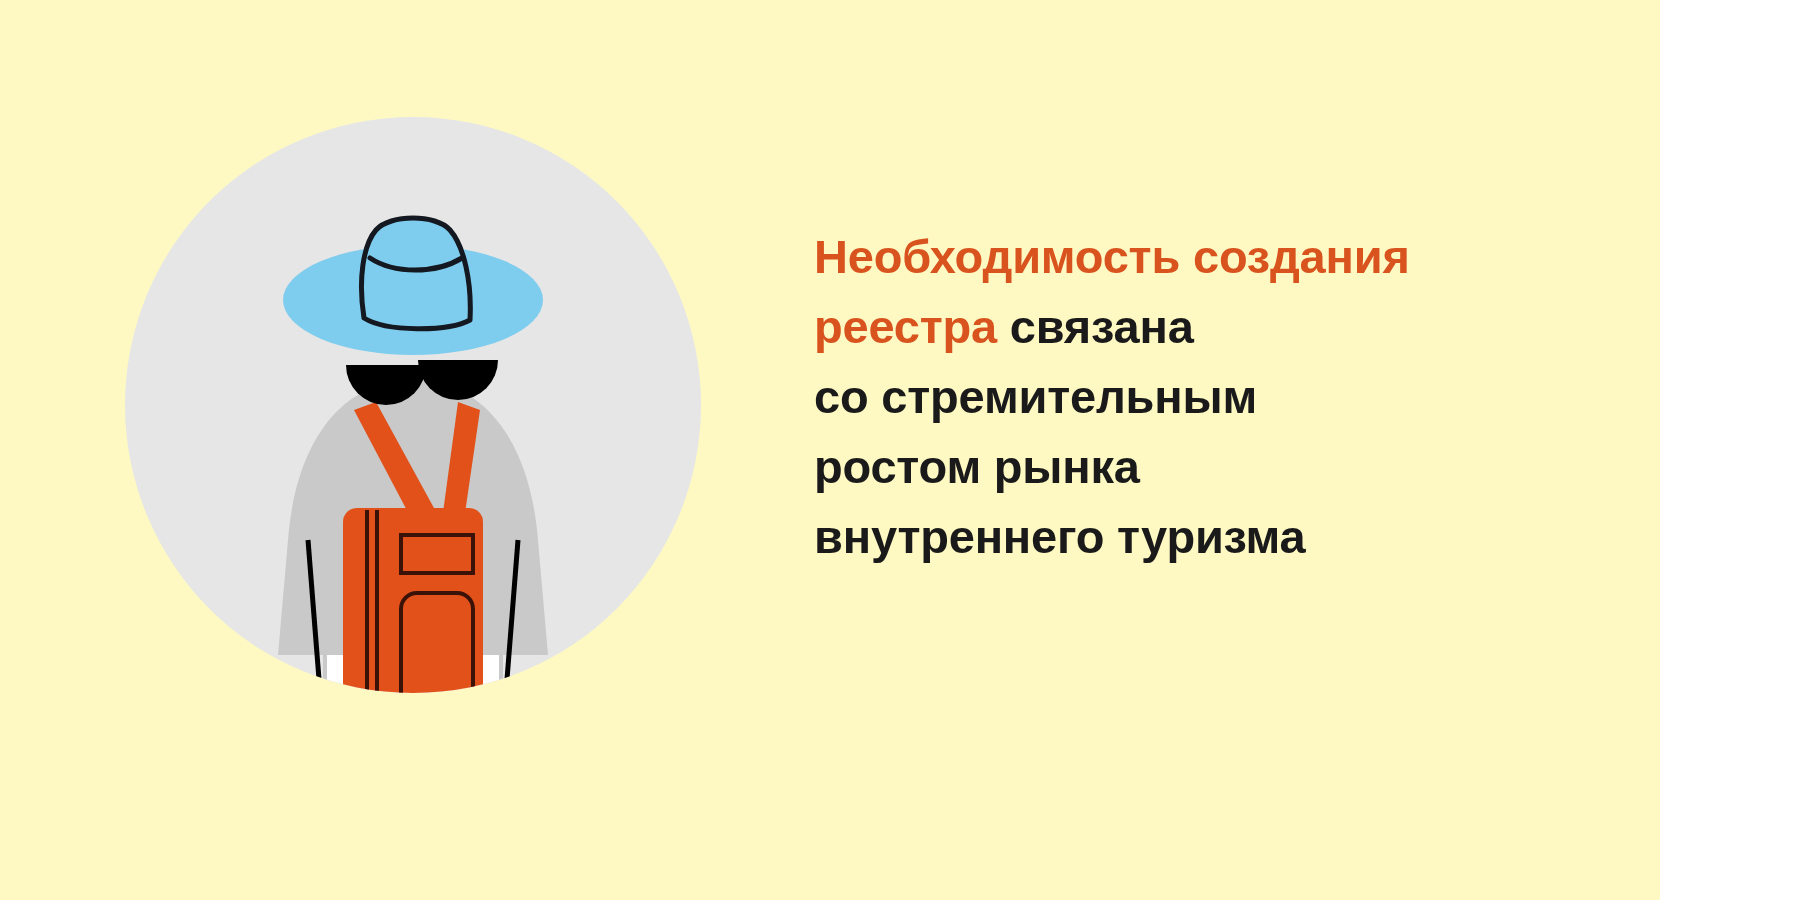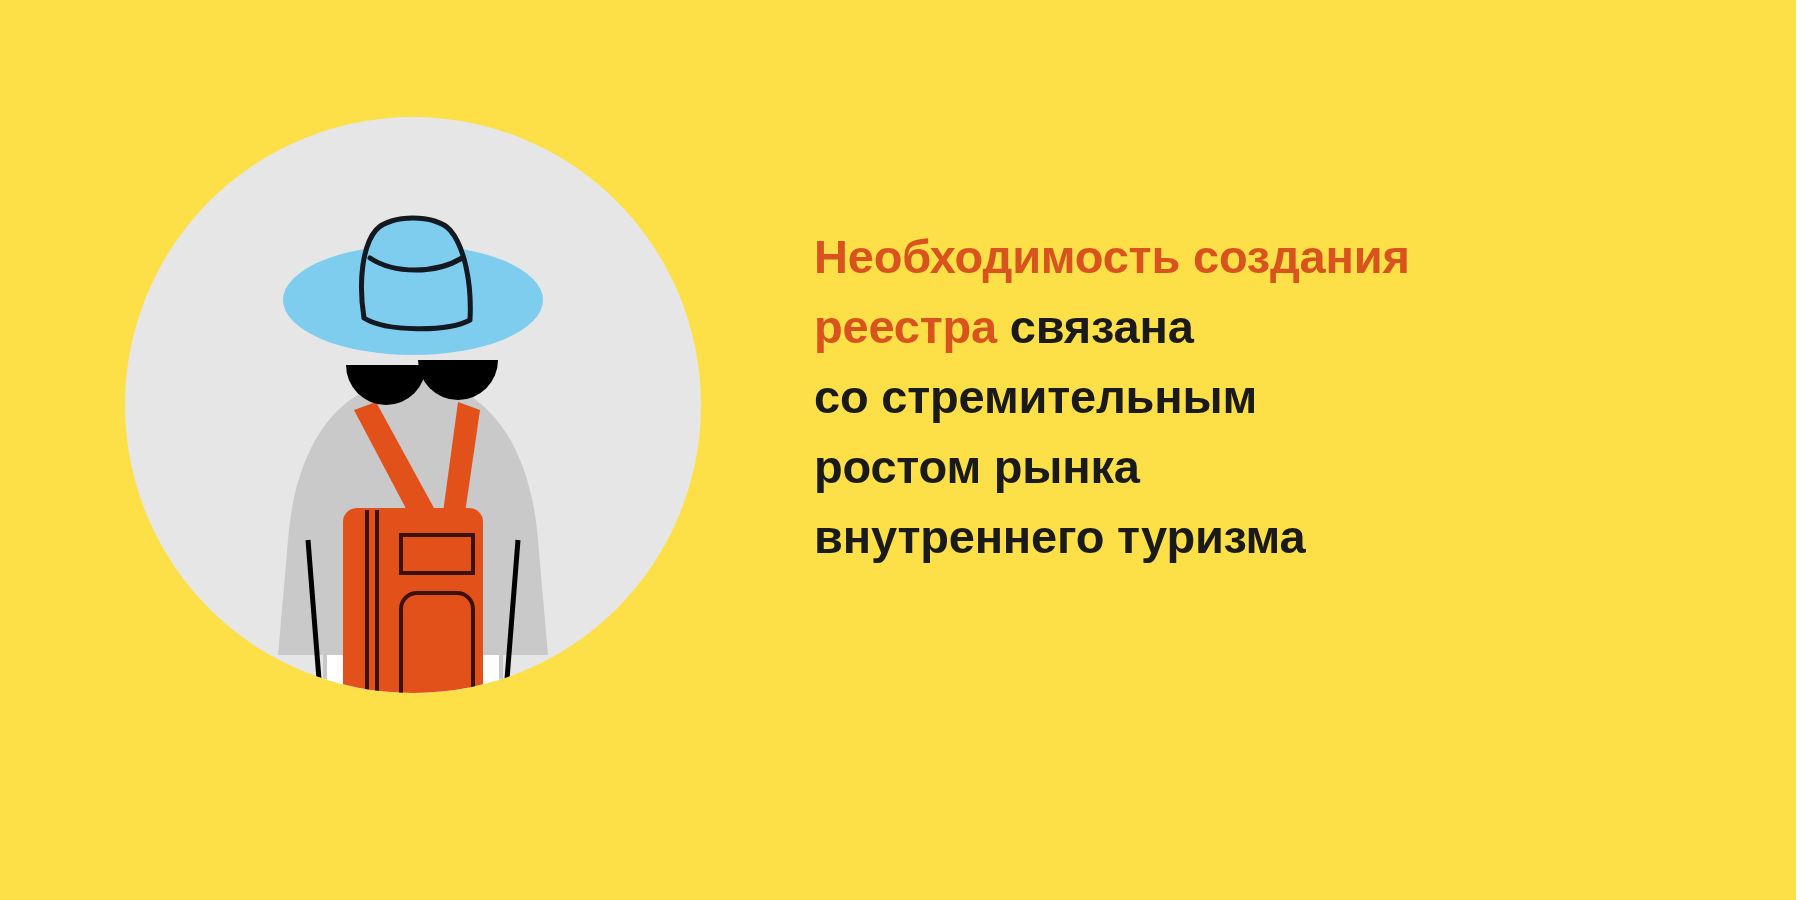--- a/index.html
+++ b/index.html
@@ -2,23 +2,23 @@
 <html><head>
 <meta charset="utf-8">
 <style>
   html, body {
     margin: 0;
     padding: 0;
     background: #ffffff;
   }
   #slide {
     position: relative;
-    width: 1796px;
+    width: 1660px;
     height: 900px;
-    background: #fde047;
+    background: #fef9c3;
     overflow: hidden;
     font-family: "Liberation Sans", sans-serif;
   }
 
   
   #illustration {
     position: absolute;
     left: 118px;
     top: 110px;
     width: 590px;

